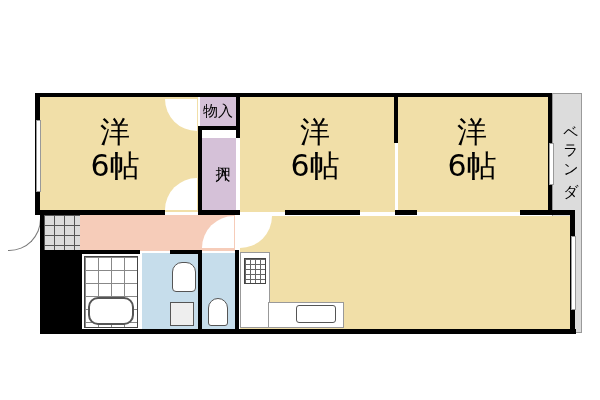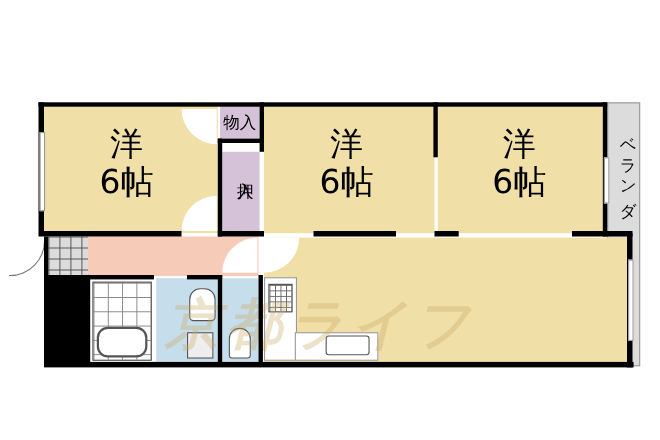--- a/index.html
+++ b/index.html
@@ -79,21 +79,20 @@
   <div class="abs wet" style="left:202px;top:253px;width:33px;height:76px;"></div>
   <div class="abs" style="left:208px;top:298px;width:20px;height:28px;background:#fff;border:1px solid #555;border-radius:10px 10px 3px 3px;"></div>
 
   <div class="abs ldk" style="left:240px;top:216px;width:332px;height:114px;"></div>
   <div class="door-arc" style="left:240px;top:216px;width:32px;height:32px;border-bottom-right-radius:32px;"></div>
   <div class="abs" style="left:240px;top:252px;width:30px;height:76px;background:#fff;border:1px solid #999;"></div>
   <div class="abs" style="left:244px;top:258px;width:22px;height:26px;background:#fff;border:1px solid #444;background-image:linear-gradient(90deg,#666 1px,transparent 1px),linear-gradient(#666 1px,transparent 1px);background-size:5px 5px;"></div>
   <div class="abs" style="left:268px;top:302px;width:76px;height:26px;background:#fff;border:1px solid #999;"></div>
   <div class="abs" style="left:296px;top:305px;width:40px;height:18px;background:#fff;border:1px solid #555;border-radius:3px;"></div>
 
-  <div class="watermark" style="left:150px;top:262px;">京都ライフ</div>
 
   <div class="wall" style="left:35px;top:93px;width:517px;height:4px;"></div>
   <div class="wall" style="left:35px;top:93px;width:5px;height:122px;"></div>
   <div class="wall" style="left:40px;top:215px;width:4px;height:118px;"></div>
   <div class="wall" style="left:40px;top:329px;width:536px;height:5px;"></div>
   <div class="wall" style="left:570px;top:212px;width:5px;height:122px;"></div>
   <div class="wall" style="left:548px;top:93px;width:4px;height:122px;"></div>
   <div class="wall" style="left:40px;top:210px;width:125px;height:5px;"></div>
   <div class="wall" style="left:198px;top:210px;width:42px;height:5px;"></div>
   <div class="wall" style="left:285px;top:210px;width:75px;height:5px;"></div>

